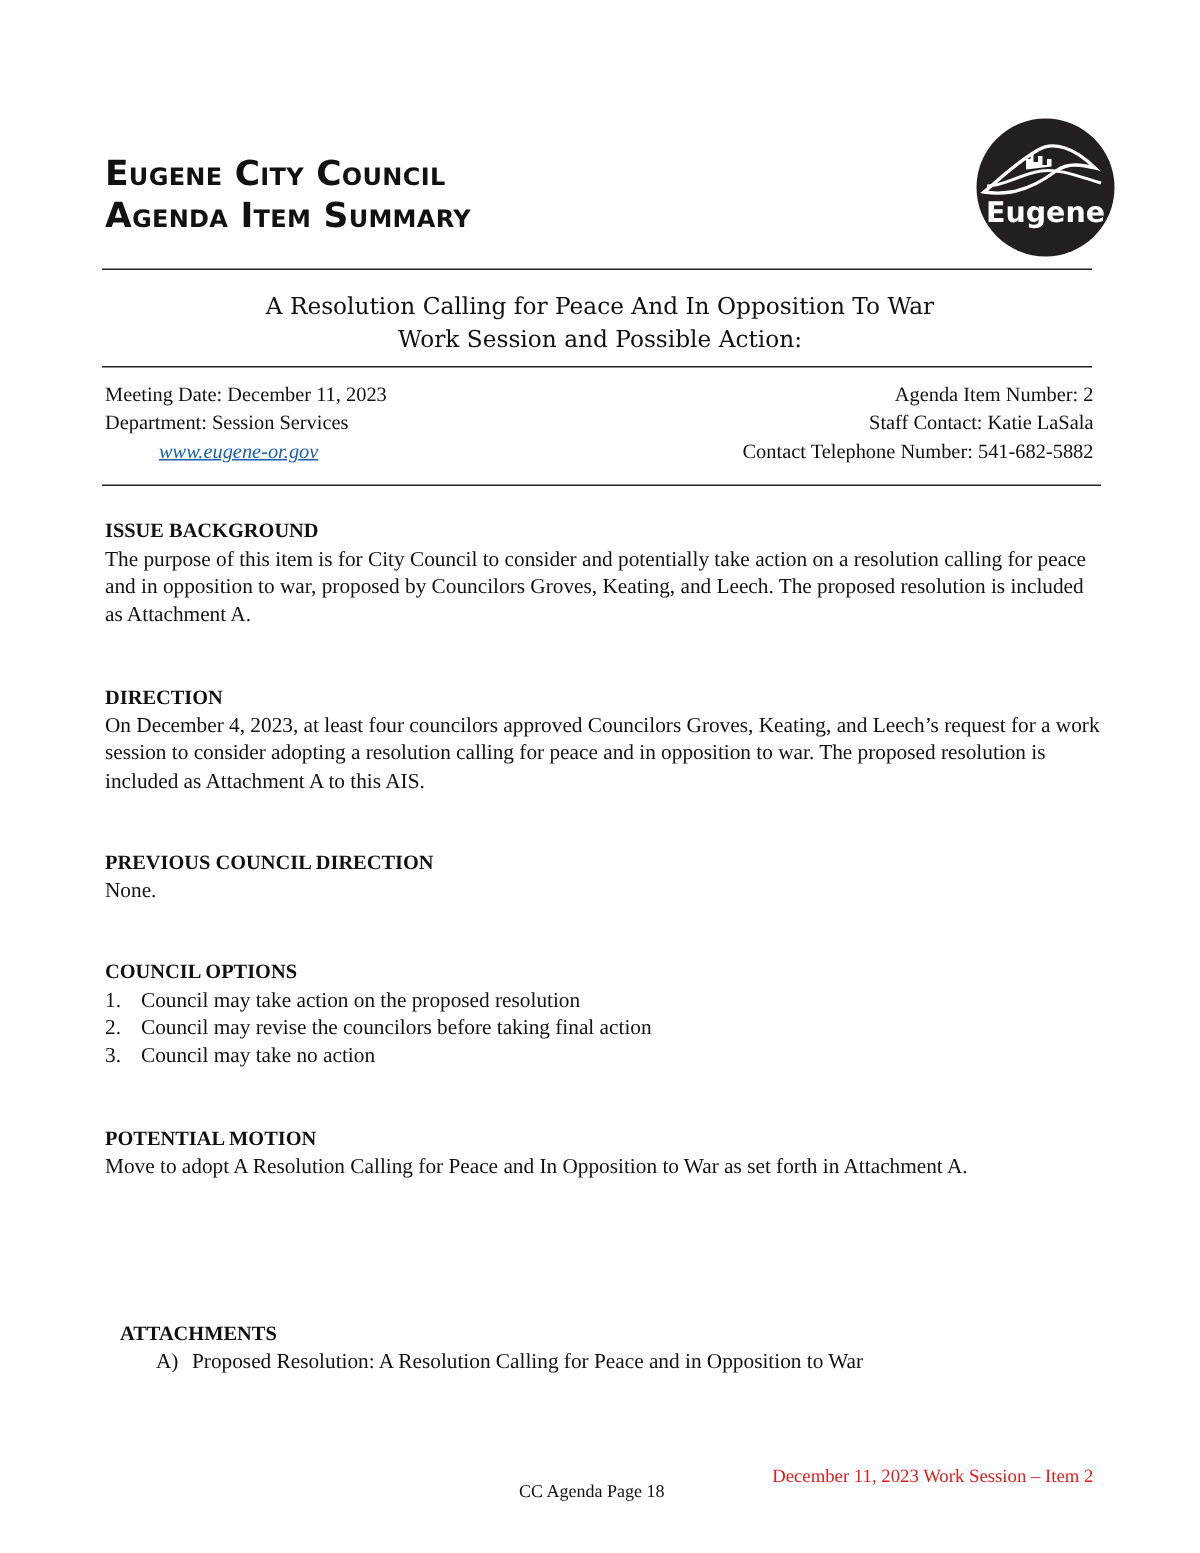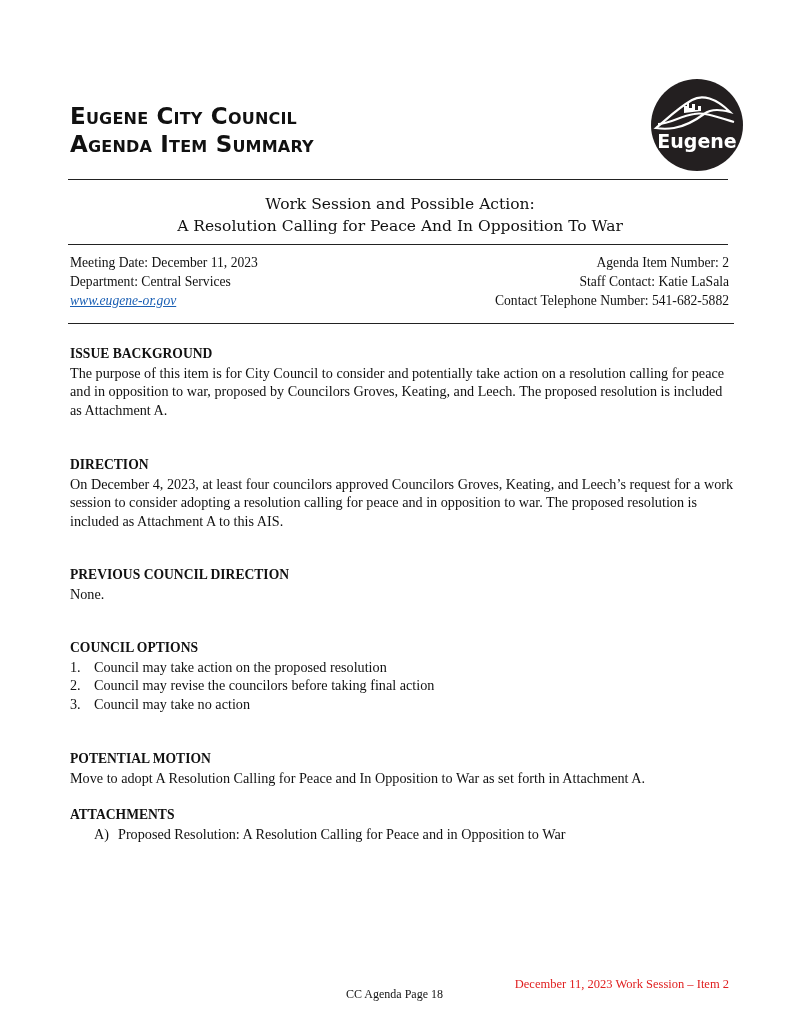--- a/index.html
+++ b/index.html
@@ -6,21 +6,21 @@
   body{width:800px;height:1035px;position:relative;overflow:hidden;font-family:"DejaVu Serif","Liberation Serif",serif;color:#111;}
   .abs{position:absolute;}
   .title{left:70px;top:102px;font-family:"DejaVu Sans","Liberation Sans",sans-serif;font-weight:bold;font-size:23px;line-height:28px;letter-spacing:0.2px;font-variant:small-caps;}
   .title div{white-space:nowrap;}
   .logo{left:638px;top:78px;width:94px;height:94px;margin-left:12px;}
   .hr{position:absolute;left:68px;height:0;border-top:1.3px solid #222;}
   .subtitle{left:68px;width:664px;top:193px;text-align:center;font-size:15.5px;line-height:22px;}
   .meta{font-size:13.6px;line-height:19px;font-family:"Liberation Serif","DejaVu Serif",serif;}
   .meta-left{left:70px;top:253px;}
   .meta-right{right:71px;top:253px;text-align:right;}
-  .meta a{color:#1a5fb4;font-style:italic;text-decoration:underline;}
+  .meta a{color:#1a5fb4;font-style:italic;text-decoration:underline;margin-left:36px;}
   .body{left:70px;width:664px;font-family:"Liberation Serif","DejaVu Serif",serif;font-size:14.2px;line-height:18.6px;}
   .sh{font-weight:bold;font-size:13.6px;}
   ol{margin:0;padding:0;list-style:none;}
   ol li{display:flex;}
   ol li .n{width:24px;flex:none;}
   .footer-left{left:346px;top:987px;font-family:"Liberation Serif","DejaVu Serif",serif;font-size:12px;}
   .footer-right{right:71px;top:977px;font-family:"Liberation Serif","DejaVu Serif",serif;font-size:12.5px;color:#e02020;}
 </style>
 </head>
 <body>
@@ -36,29 +36,29 @@
     <path d="M6 50 C18 40,28 30,42 22 C52 16,66 20,80 34 C72 32,62 30,54 36 C46 42,36 48,24 50 C18 51,12 51,6 50Z" fill="none" stroke="#fff" stroke-width="2.2"></path>
     <path d="M8 46 C20 46,30 38,44 36 C56 34,70 40,84 44" fill="none" stroke="#fff" stroke-width="2"></path>
     <path d="M34 34 L34 28 L37 28 L37 24 L39 24 L39 30 L42 30 L42 26 L45 26 L45 32 L48 32 L48 28 L51 28 L51 33 L34 35Z" fill="#fff"></path>
     <text x="47" y="70" text-anchor="middle" font-family="DejaVu Sans, sans-serif" font-weight="bold" font-size="19" fill="#fff">Eugene</text>
   </svg>
 </div>
 
 <div class="hr" style="top:179px;width:660px;"></div>
 
 <div class="abs subtitle">
+  <div>A Resolution Calling for Peace And In Opposition To War</div>
   <div>Work Session and Possible Action:</div>
-  <div>A Resolution Calling for Peace And In Opposition To War</div>
 </div>
 
 <div class="hr" style="top:244px;width:660px;"></div>
 
 <div class="abs meta meta-left">
   <div>Meeting Date: December 11, 2023</div>
-  <div>Department: Central Services</div>
+  <div>Department: Session Services</div>
   <div><a href="www.eugene-or.gov">www.eugene-or.gov</a></div>
 </div>
 
 <div class="abs meta meta-right">
   <div>Agenda Item Number: 2</div>
   <div>Staff Contact: Katie LaSala</div>
   <div>Contact Telephone Number: 541-682-5882</div>
 </div>
 
 <div class="hr" style="top:323px;width:666px;"></div>
@@ -94,21 +94,21 @@
         <span>Council may take no action</span>
       </li>
   </ol>
 </div>
 
 <div class="abs body" style="top:750px;">
   <div class="sh">POTENTIAL MOTION</div>
   <div>Move to adopt A Resolution Calling for Peace and In Opposition to War as set forth in Attachment A.</div>
 </div>
 
-<div class="abs body" style="top:806px;">
+<div class="abs body" style="top:880px;margin-left:10px;">
   <div class="sh">ATTACHMENTS</div>
   <ol style="padding-left:24px;">
     <li>
         <span class="n">A)</span>
         <span>Proposed Resolution: A Resolution Calling for Peace and in Opposition to War</span>
       </li>
   </ol>
 </div>
 
 <div class="abs footer-right">December 11, 2023 Work Session – Item 2</div>

